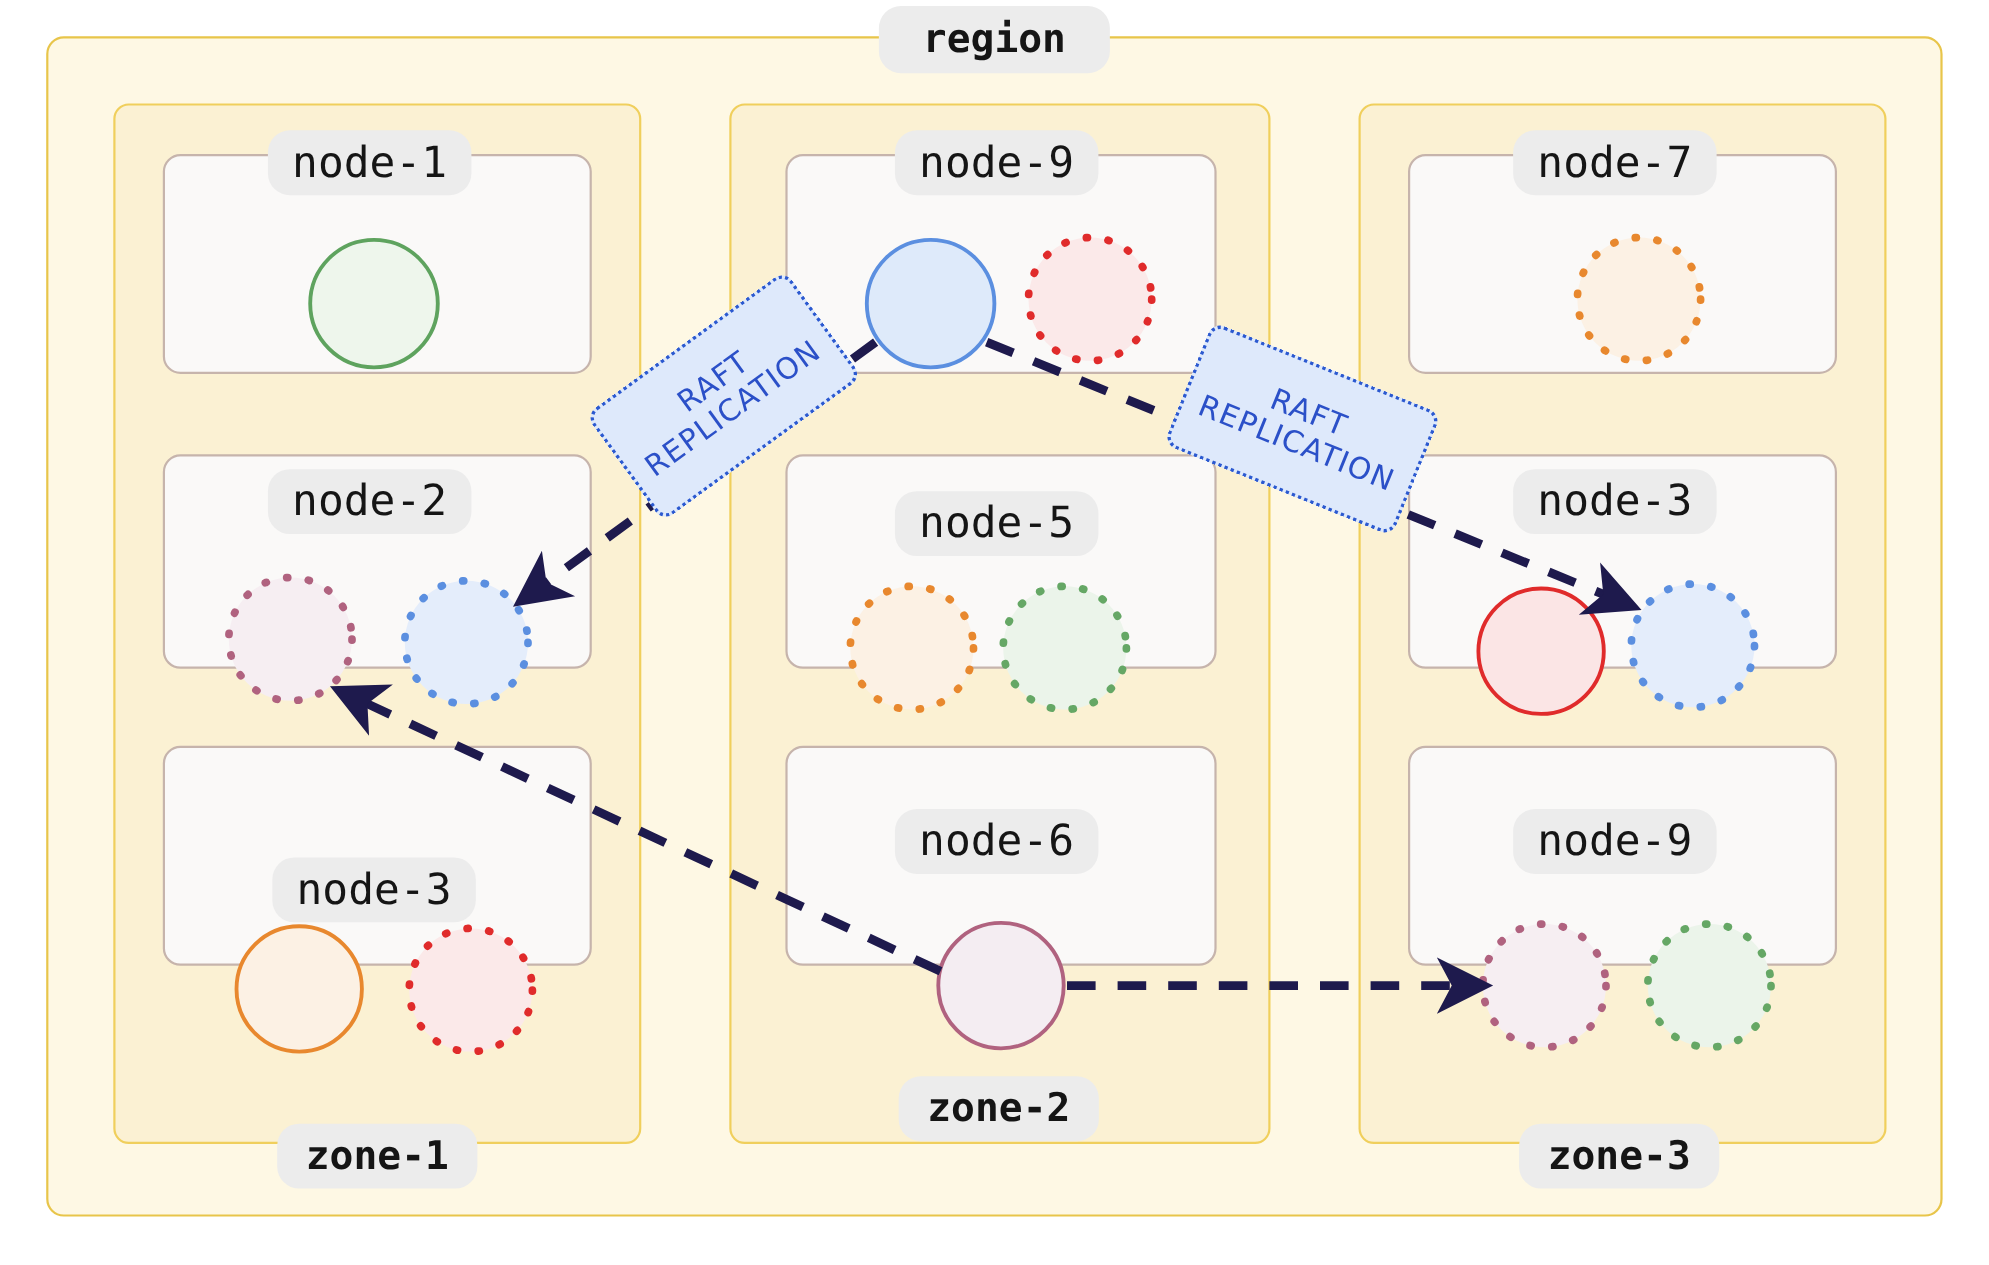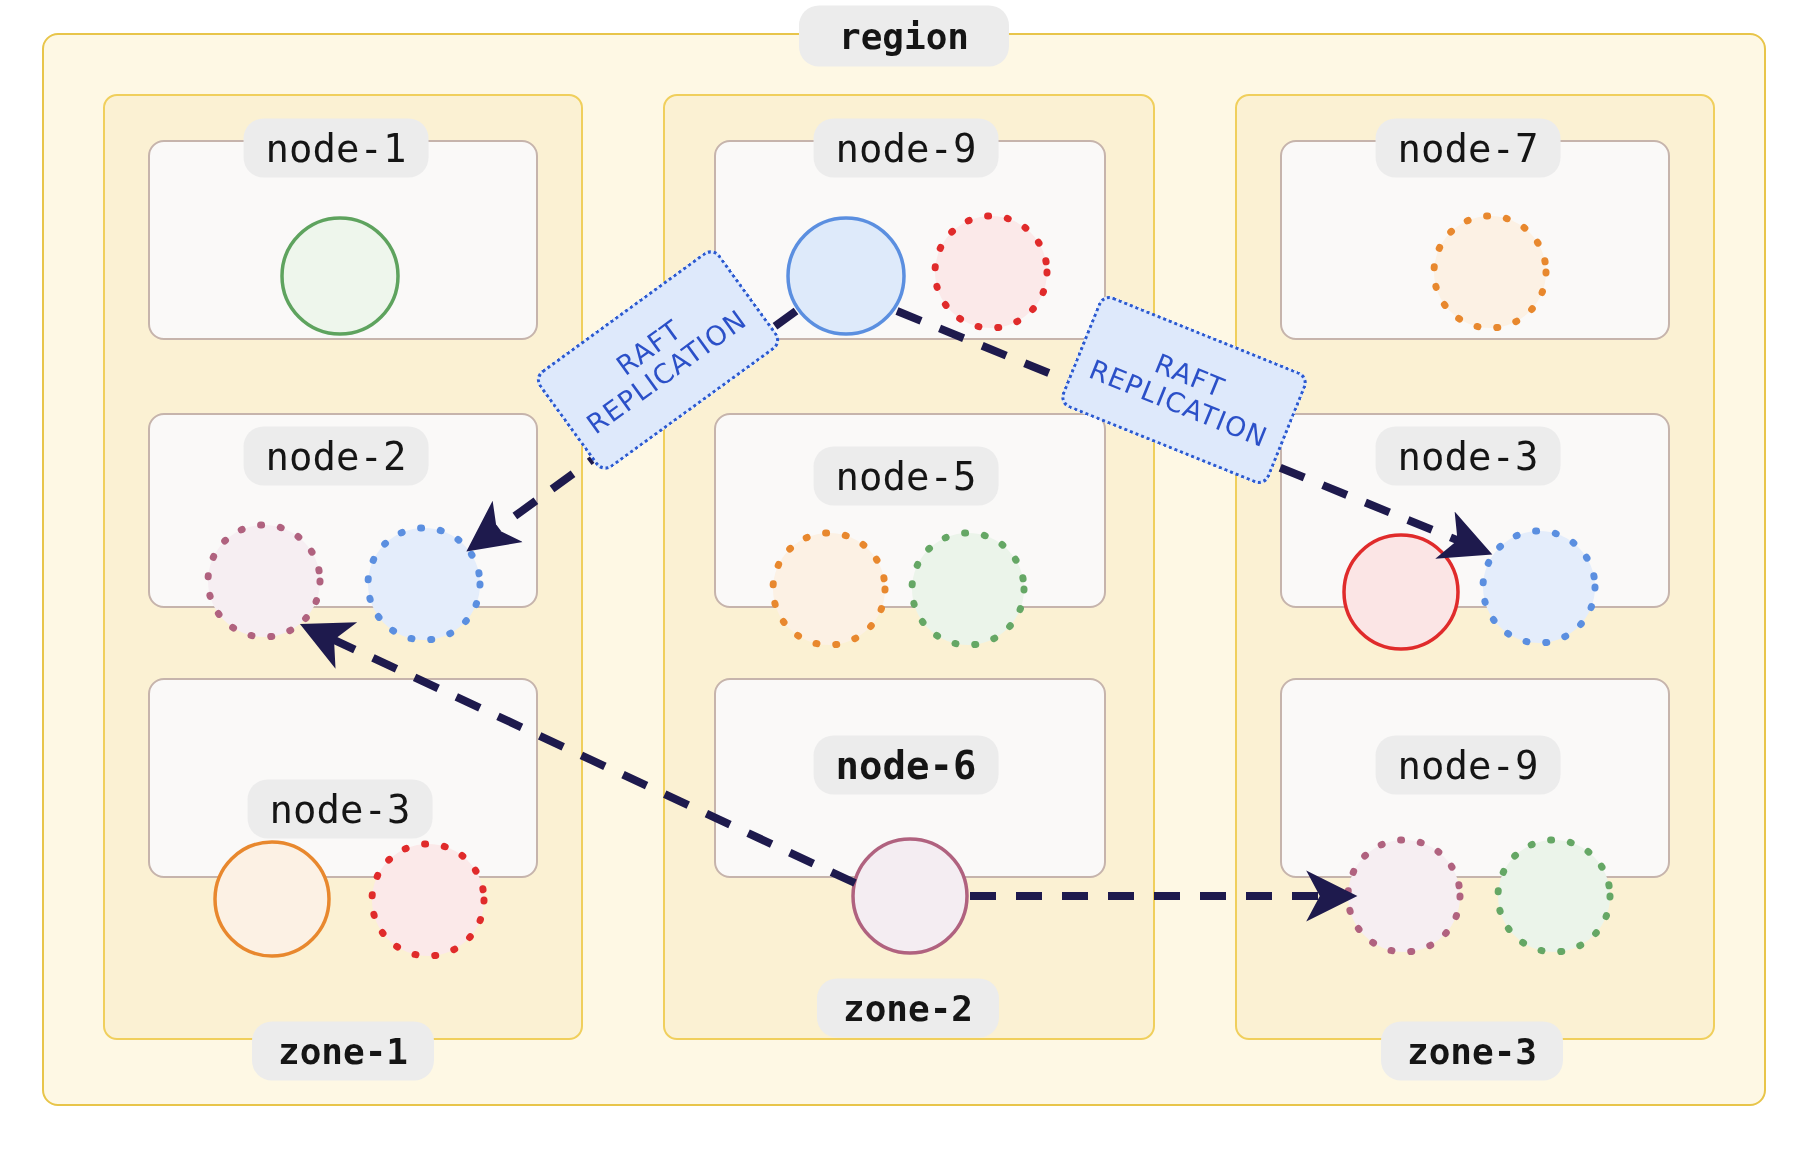--- a/index.html
+++ b/index.html
@@ -183,21 +183,21 @@
   </div>
 
   <div class="pill region" style="left:904px; top:36px;">region</div>
 
   <div class="pill node" style="left:336px;  top:148px;">node-1</div>
   <div class="pill node" style="left:336px;  top:456px;">node-2</div>
   <div class="pill node" style="left:340px;  top:765px;margin-top:44px;">node-3</div>
 
   <div class="pill node" style="left:906px;  top:148px;">node-9</div>
   <div class="pill node" style="left:906px;  top:476px;">node-5</div>
-  <div class="pill node" style="left:906px;  top:765px;font-weight:bold;">node-6</div>
+  <div class="pill node" style="left:906px;  top:765px;">node-6</div>
 
   <div class="pill node" style="left:1468px; top:148px;">node-7</div>
   <div class="pill node" style="left:1468px; top:456px;">node-3</div>
   <div class="pill node" style="left:1468px; top:765px;">node-9</div>
 
   <div class="pill zone" style="left:343px;  top:1051px;">zone-1</div>
   <div class="pill zone" style="left:908px;  top:1008px;">zone-2</div>
   <div class="pill zone" style="left:1472px; top:1051px;">zone-3</div>
 
 </div>

